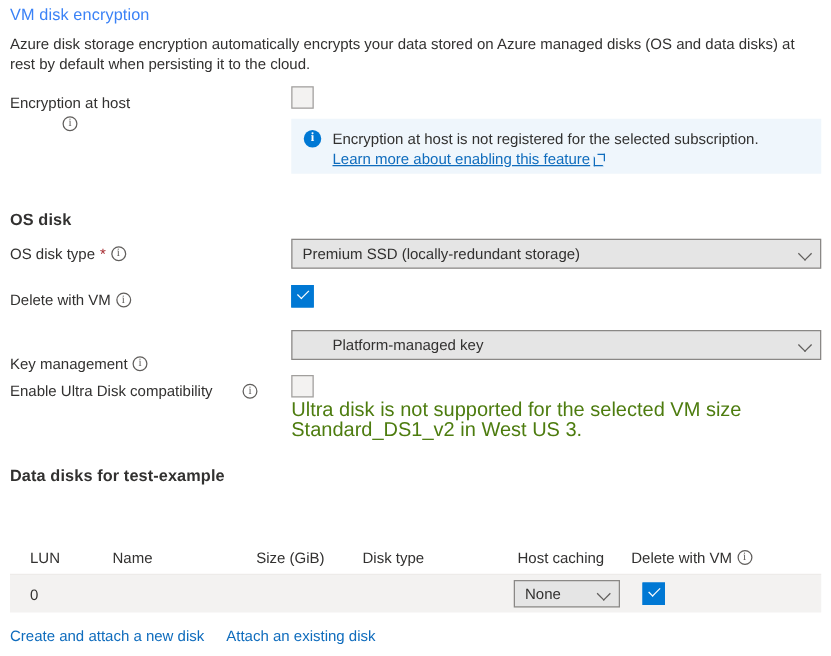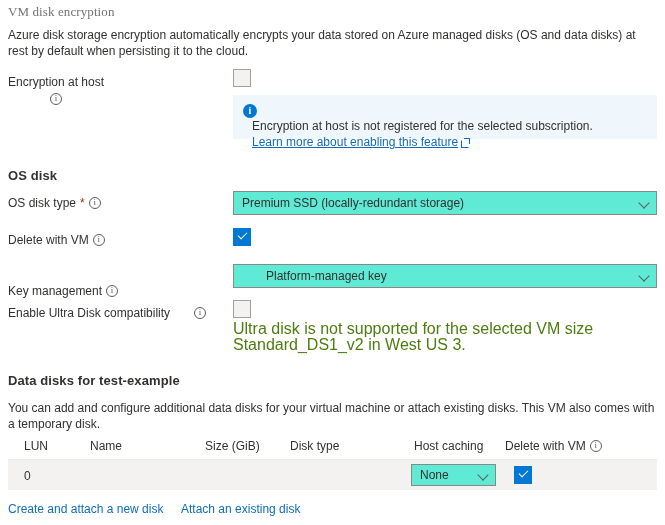--- a/index.html
+++ b/index.html
@@ -19,21 +19,21 @@
   .page { position: relative; width: 665px; height: 525px; }
 
   .h-title {
     position: absolute;
     font-size: 13px;
     font-weight: 600;
     color: #323130;
     letter-spacing: 0.1px;
     white-space: nowrap;
   }
-  .h-title.light { font-weight: 400; color: #737373; font-family: Liberation Serif, serif; }
+  .h-title.light { font-weight: 400; color: #3b82f6; }
 
   .desc {
     position: absolute;
     font-size: 12px;
     line-height: 16px;
     color: #323130;
   }
 
   .field-label {
     position: absolute;
@@ -64,21 +64,21 @@
     font-size: 9px;
     line-height: 11px;
     font-family: "Liberation Serif", serif;
     color: #605e5c;
   }
 
   .dropdown {
     position: absolute;
     box-sizing: border-box;
     border: 1px solid #8a8886;
-    background: #5eead4;
+    background: #e5e5e5;
     height: 24px;
     display: flex;
     align-items: center;
     padding: 0 6px 0 8px;
     font-size: 12px;
     color: #323130;
   }
   .dropdown .val { flex: 1; white-space: nowrap; overflow: hidden; }
   .chev {
     width: 11px; height: 11px;
@@ -227,21 +227,21 @@
 
   <div class="desc" style="left:8px; top:27px; width:650px;">Azure disk storage encryption automatically encrypts your data stored on Azure managed disks (OS and data disks) at rest by default when persisting it to the cloud.</div>
 
   <div class="field-label" style="left:8px; top:75px;flex-direction:column;">
     <span>Encryption at host</span>
     <span class="info-ico"></span>
   </div>
 
   <div class="cb off" style="left:233px; top:69px;"></div>
 
-  <div class="banner" style="left:233px; top:95px; width:424px; height:44px;flex-direction:column;">
+  <div class="banner" style="left:233px; top:95px; width:424px; height:44px;">
     <span class="banner-ico"></span>
     <span class="banner-txt">
       <span>Encryption at host is not registered for the selected subscription.</span><br>
       <span class="link">Learn more about enabling this feature</span><span class="ext-ico"></span>
     </span>
   </div>
 
   <div class="h-title" style="left:8px; top:168px;">OS disk</div>
 
   <div class="field-label" style="left:8px; top:196px;">
@@ -276,21 +276,20 @@
     <span>Enable Ultra Disk compatibility</span>
     <span class="info-ico"></span>
   </div>
 
   <div class="cb off" style="left:233px; top:300px;"></div>
 
   <div class="note" style="left:233px; top:321px; width:424px;">Ultra disk is not supported for the selected VM size Standard_DS1_v2 in West US 3.</div>
 
   <div class="h-title" style="left:8px; top:373px;">Data disks for test-example</div>
 
-  <div class="desc" style="left:8px; top:400px; width:650px;">You can add and configure additional data disks for your virtual machine or attach existing disks. This VM also comes with a temporary disk.</div>
 
   <div class="th" style="left:24px; top:439px;">LUN</div>
   <div class="th" style="left:90px; top:439px;">Name</div>
   <div class="th" style="left:205px; top:439px;">Size (GiB)</div>
   <div class="th" style="left:290px; top:439px;">Disk type</div>
   <div class="th" style="left:414px; top:439px;">Host caching</div>
   <div class="th" style="left:505px; top:439px;">
     <span>Delete with VM</span>
     <span class="info-ico"></span>
   </div>

